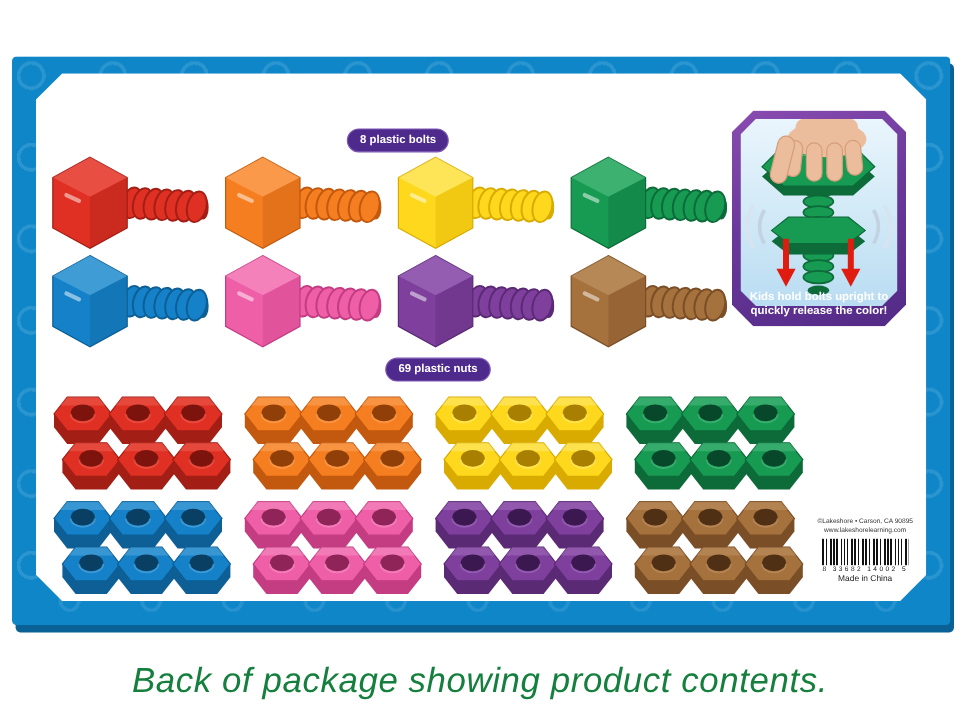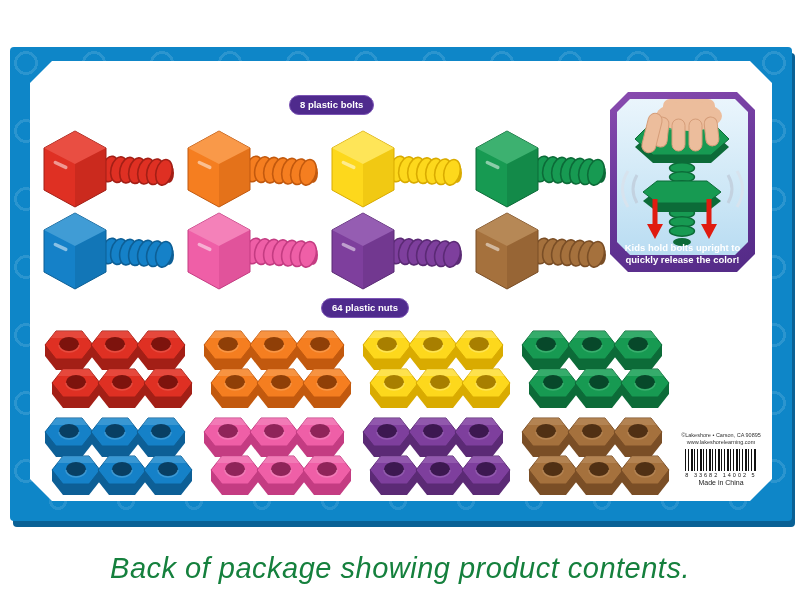--- a/index.html
+++ b/index.html
@@ -20,21 +20,21 @@
       calc(100% - 22px) 100%,22px 100%,0 calc(100% - 22px),0 22px);}
 
   
   .intro{position:absolute;left:33px;top:22px;width:556px;font-size:12.5px;line-height:1.32;
     color:#7b2f90;}
   .intro b{font-weight:bold;}
 
   
   .badge{position:absolute;background:#4f2a8d;color:#ffffff;font-weight:bold;font-size:9.5px;
     padding:3px 10px 4px;border-radius:11px;white-space:nowrap;border:1px solid #7c55b5;}
-  .badge.bolts{left:279px;top:48px;}
+  .badge.bolts{left:279px;top:60px;}
   .badge.nuts{left:311px;top:251px;}
 
   
   .bolt{position:absolute;width:132px;height:78px;}
   .nut-group{position:absolute;width:142px;height:82px;}
   .nut{position:absolute;width:50px;height:44px;}
 
   
   .inset{position:absolute;left:600px;top:45px;width:145px;height:180px;
     background:linear-gradient(160deg,#8a4cb0 0%,#6a389b 45%,#532a86 100%);
@@ -62,21 +62,21 @@
 </head>
 <body>
 
 <div class="stage">
 
   <div class="package">
     <div class="panel"></div>
 
 
     <div class="badge bolts">8 plastic bolts</div>
-    <div class="badge nuts">64 plastic nuts</div>
+    <div class="badge nuts">69 plastic nuts</div>
 
     <div class="inset">
       <div class="inset-window">
         <svg id="inset-art" width="131" height="156" viewBox="0 0 131 156">
     <path d="M20,76 q-8,14 0,28" stroke="#c3d2e0" stroke-width="3" fill="none"></path>
     <path d="M11,72 q-11,18 0,36" stroke="#d7e3ee" stroke-width="3" fill="none"></path>
     <path d="M111,76 q8,14 0,28" stroke="#c3d2e0" stroke-width="3" fill="none"></path>
     <path d="M120,72 q11,18 0,36" stroke="#d7e3ee" stroke-width="3" fill="none"></path>
     <ellipse cx="65" cy="143" rx="9" ry="4" fill="#0c6b38"></ellipse>
     <ellipse cx="65" cy="60" rx="12.5" ry="5.2" fill="#179a52" stroke="#0c6b38" stroke-width="1.4"></ellipse>

